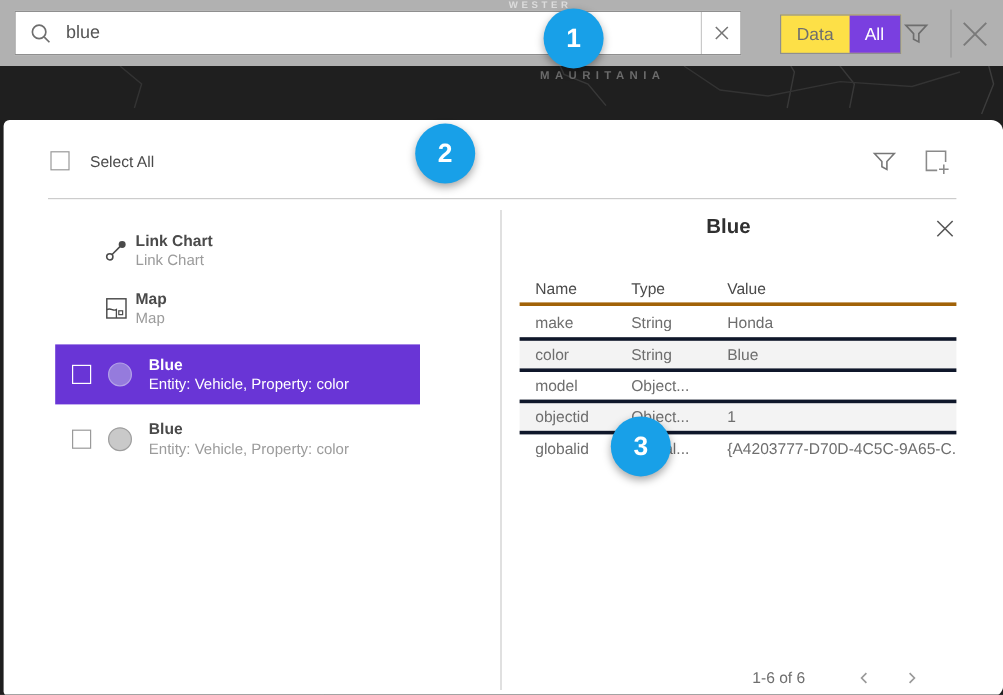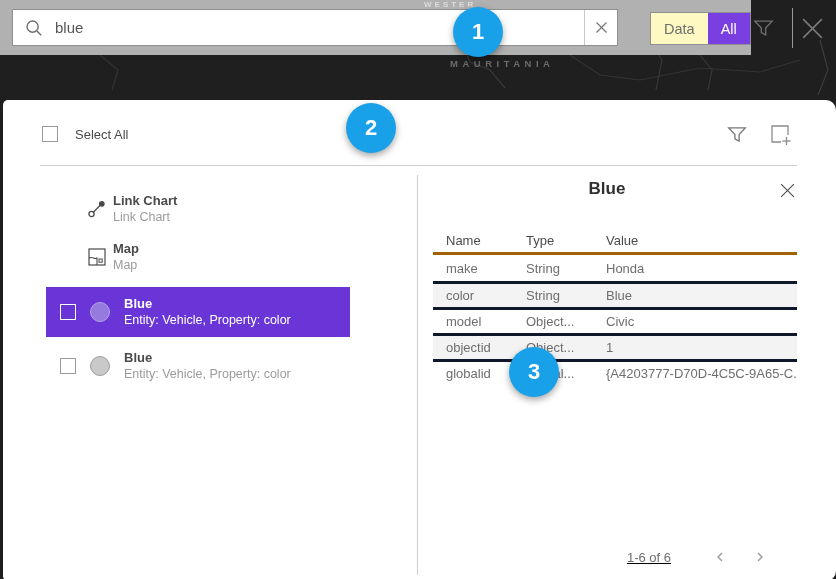--- a/index.html
+++ b/index.html
@@ -10,21 +10,21 @@
   }
   
   .map-bg { position:absolute; inset:0; z-index:0; }
   .map-label {
     position:absolute; color:#6b6b6b; font-size:9.5px; font-weight:bold;
     letter-spacing:4.5px; z-index:1;
   }
   .map-label.mauritania { left:450px; top:58px; }
   
   .toolbar {
-    position:absolute; left:0; top:0; width:751px; height:55px;
+    position:absolute; left:0; top:0; width:836px; height:55px;
     background:#b1b1b1; z-index:2;
   }
   .toolbar-ghost-label {
     position:absolute; left:424px; top:0px; font-size:8px; font-weight:bold;
     letter-spacing:3px; color:rgba(255,255,255,0.55);
   }
   .search-box {
     position:absolute; left:12px; top:9px; width:606px; height:37px;
     background:#fff; border:1px solid #8f8f8f; display:flex; align-items:center;
   }
@@ -32,21 +32,21 @@
   .search-input {
     flex:1; border:none; outline:none; font-size:15px; color:#555;
     font-family:"Liberation Sans", sans-serif; background:transparent; height:100%;
   }
   .clear-btn {
     width:33px; height:100%; border-left:1px solid #c9c9c9;
     display:flex; align-items:center; justify-content:center; cursor:pointer;
   }
   .scope-toggle {
     position:absolute; left:650px; top:12px; height:33px; display:flex;
-    border:1px solid #8f8f8f; background:#fef9c3;
+    border:1px solid #8f8f8f; background:#fde047;
   }
   .scope-option {
     padding:0 13px; display:flex; align-items:center; justify-content:center;
     font-size:14.5px; color:#6e6e6e; cursor:pointer;
   }
   .scope-option.selected { background:#7a3fe0; color:#fff; }
   .toolbar-funnel { position:absolute; left:752px; top:16px; cursor:pointer; }
   .toolbar-divider { position:absolute; left:792px; top:8px; width:1px; height:40px; background:#999; }
   .toolbar-close { position:absolute; left:800px; top:16px; cursor:pointer; }
   
@@ -100,21 +100,21 @@
     display:grid; grid-template-columns:80px 80px 1fr; align-items:center; height:26px;
   }
   .d-row > div { padding-left:13px; font-size:13px; color:#6e6e6e; white-space:nowrap; overflow:hidden; }
   .d-head { color:#4a4a4a; border-bottom:3px solid #a16207; }
   .d-head > div { color:#4a4a4a; }
   .d-body .d-row { border-top:3px solid #0f172a; }
   .d-body .d-row:first-child { border-top:none; }
   .d-body .d-row:nth-child(even) { background:#f3f3f3; }
   .pagination {
     position:absolute; left:414px; top:450px; width:380px; height:22px;
-    display:flex; align-items:flex-start; justify-content:flex-end; gap:26px; padding-right:30px;text-decoration:underline;
+    display:flex; align-items:flex-end; justify-content:flex-end; gap:26px; padding-right:30px;
   }
   .page-range { font-size:13px; color:#6e6e6e; margin-right:16px; }
   .page-btn { cursor:pointer; display:flex; align-items:center; }
 </style>
 </head>
 <body>
 
 <div class="screen">
 
   <svg class="map-bg" width="836" height="579" viewBox="0 0 836 579">
@@ -262,21 +262,20 @@
           <div>Honda</div>
         </div>
         <div class="d-row">
           <div>color</div>
           <div>String</div>
           <div>Blue</div>
         </div>
         <div class="d-row">
           <div>model</div>
           <div>Object...</div>
-          <div>Civic</div>
         </div>
         <div class="d-row">
           <div>objectid</div>
           <div>Object...</div>
           <div>1</div>
         </div>
         <div class="d-row">
           <div>globalid</div>
           <div>Global...</div>
           <div>{A4203777-D70D-4C5C-9A65-C...</div>

